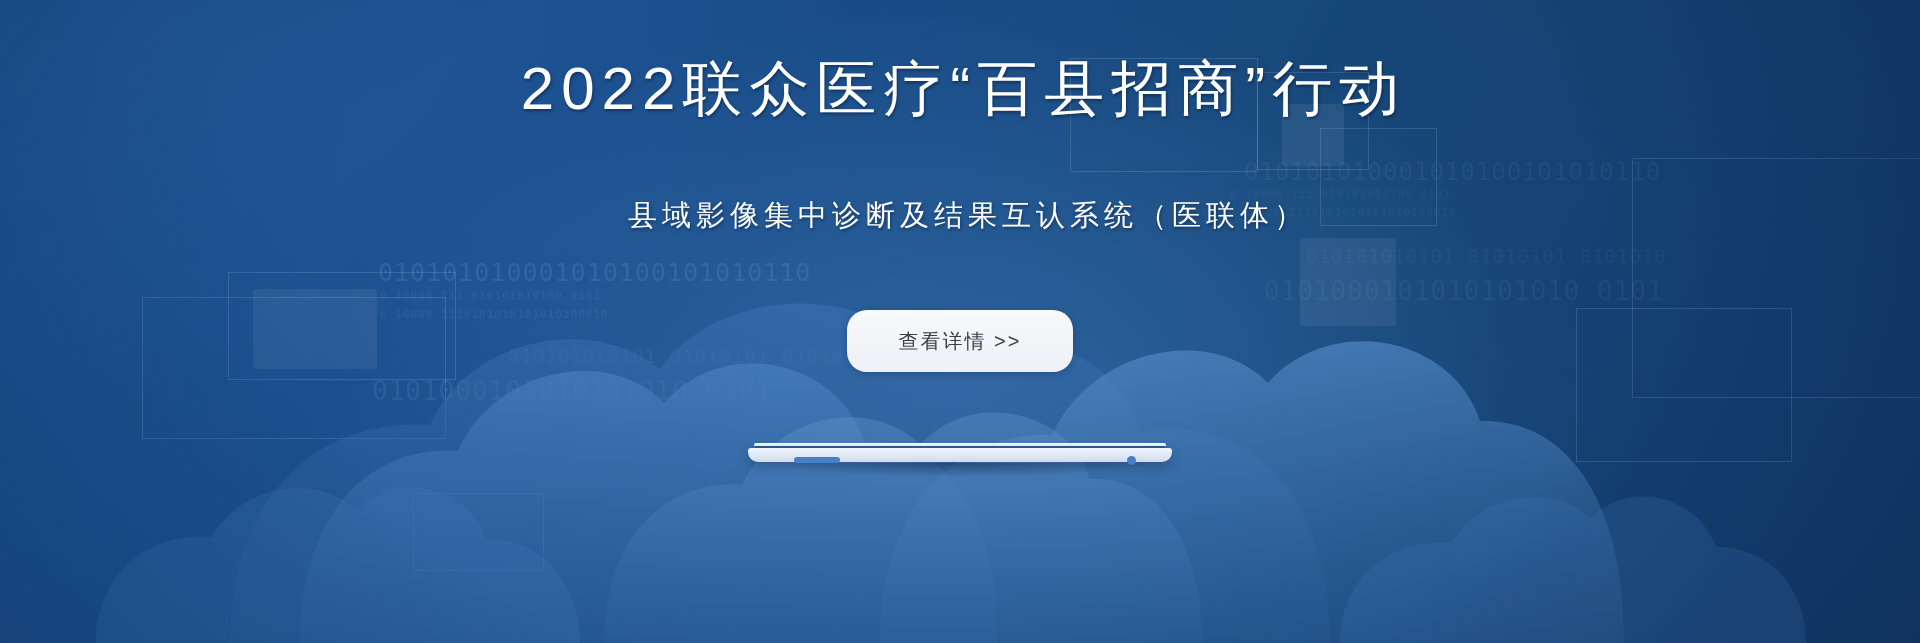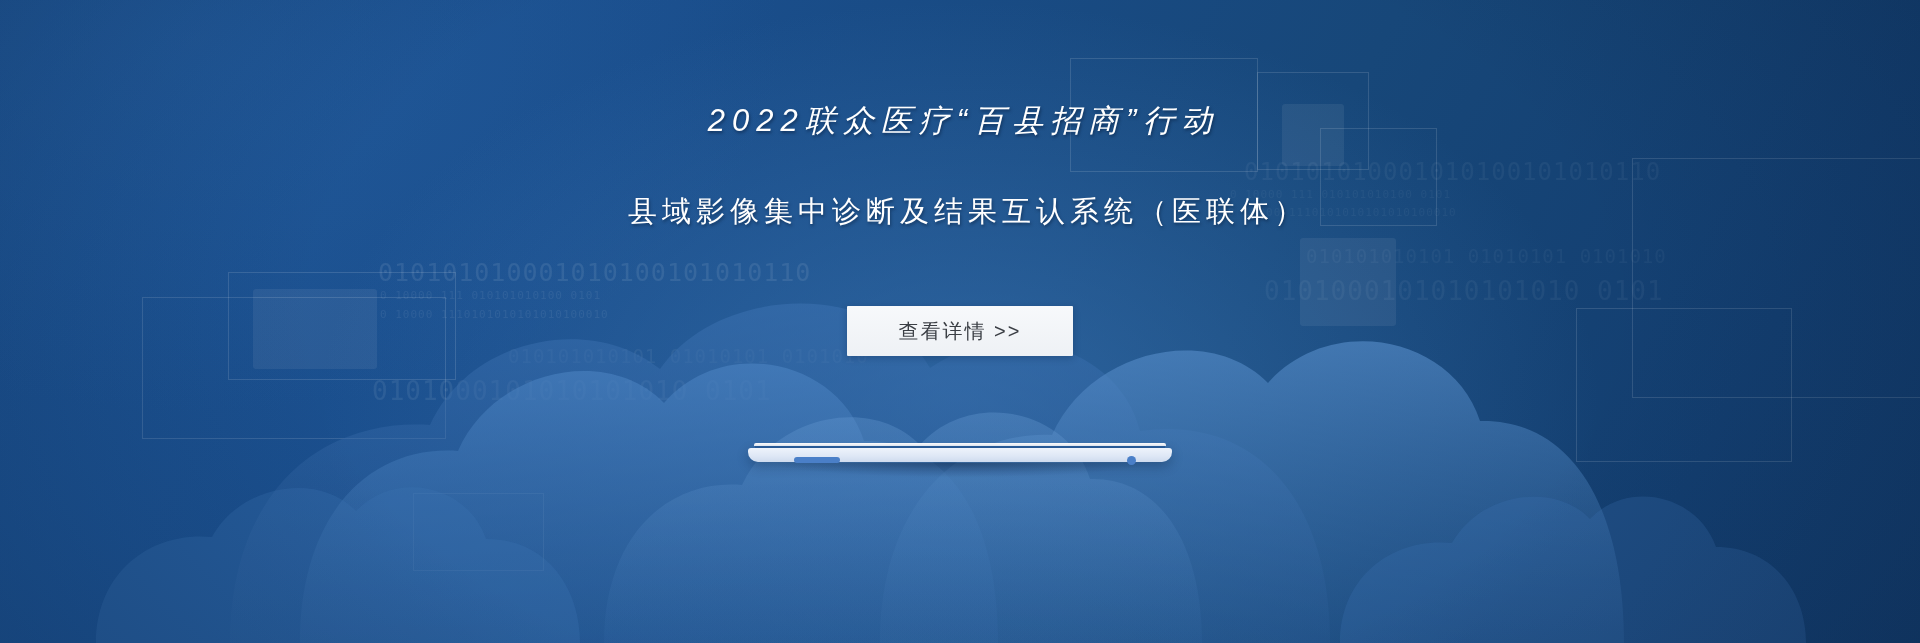--- a/index.html
+++ b/index.html
@@ -52,51 +52,50 @@
   
   .clouds { position: absolute; left:0; bottom:0; width:1920px; height:480px; }
 
   
   .content {
     position: absolute; inset: 0;
     display: flex; flex-direction: column;
     align-items: center;
   }
   .title {
-    margin-top: 103px;
-    font-size: 31px;
+    margin-top: 54px;
+    font-size: 60px;
     font-weight: 300;
     color: #ffffff;
     letter-spacing: 7px;
     text-indent: 7px;
     line-height: 1.15;
     text-shadow: 1px 2px 3px rgba(7,28,56,.55);
     white-space: nowrap;
-    font-style: italic;
   }
   .subtitle {
     margin-top: 33px;
     font-size: 29px;
     font-weight: 400;
     color: #ffffff;
     letter-spacing: 5px;
     text-indent: 5px;
     text-shadow: 1px 2px 3px rgba(7,28,56,.5);
     white-space: nowrap;
     margin-left: 11px;
   }
   .cta-wrap { margin-top: 50px; }
   .cta {
     display: inline-flex;
     align-items: center;
     justify-content: center;
     min-width: 226px;
-    height: 50px;
+    height: 62px;
     padding: 0 26px;
-    border-radius: 1px;
+    border-radius: 20px;
     background: linear-gradient(180deg,#f7f9fb 0%, #eef1f5 100%);
     color: #3b3f45;
     font-size: 20px;
     letter-spacing: 2px;
     box-shadow: 0 2px 7px rgba(8,30,60,.28);
     cursor: pointer;
     border: none;
     font-family: "Liberation Sans", "DejaVu Sans", sans-serif;
     white-space: nowrap;
   }

